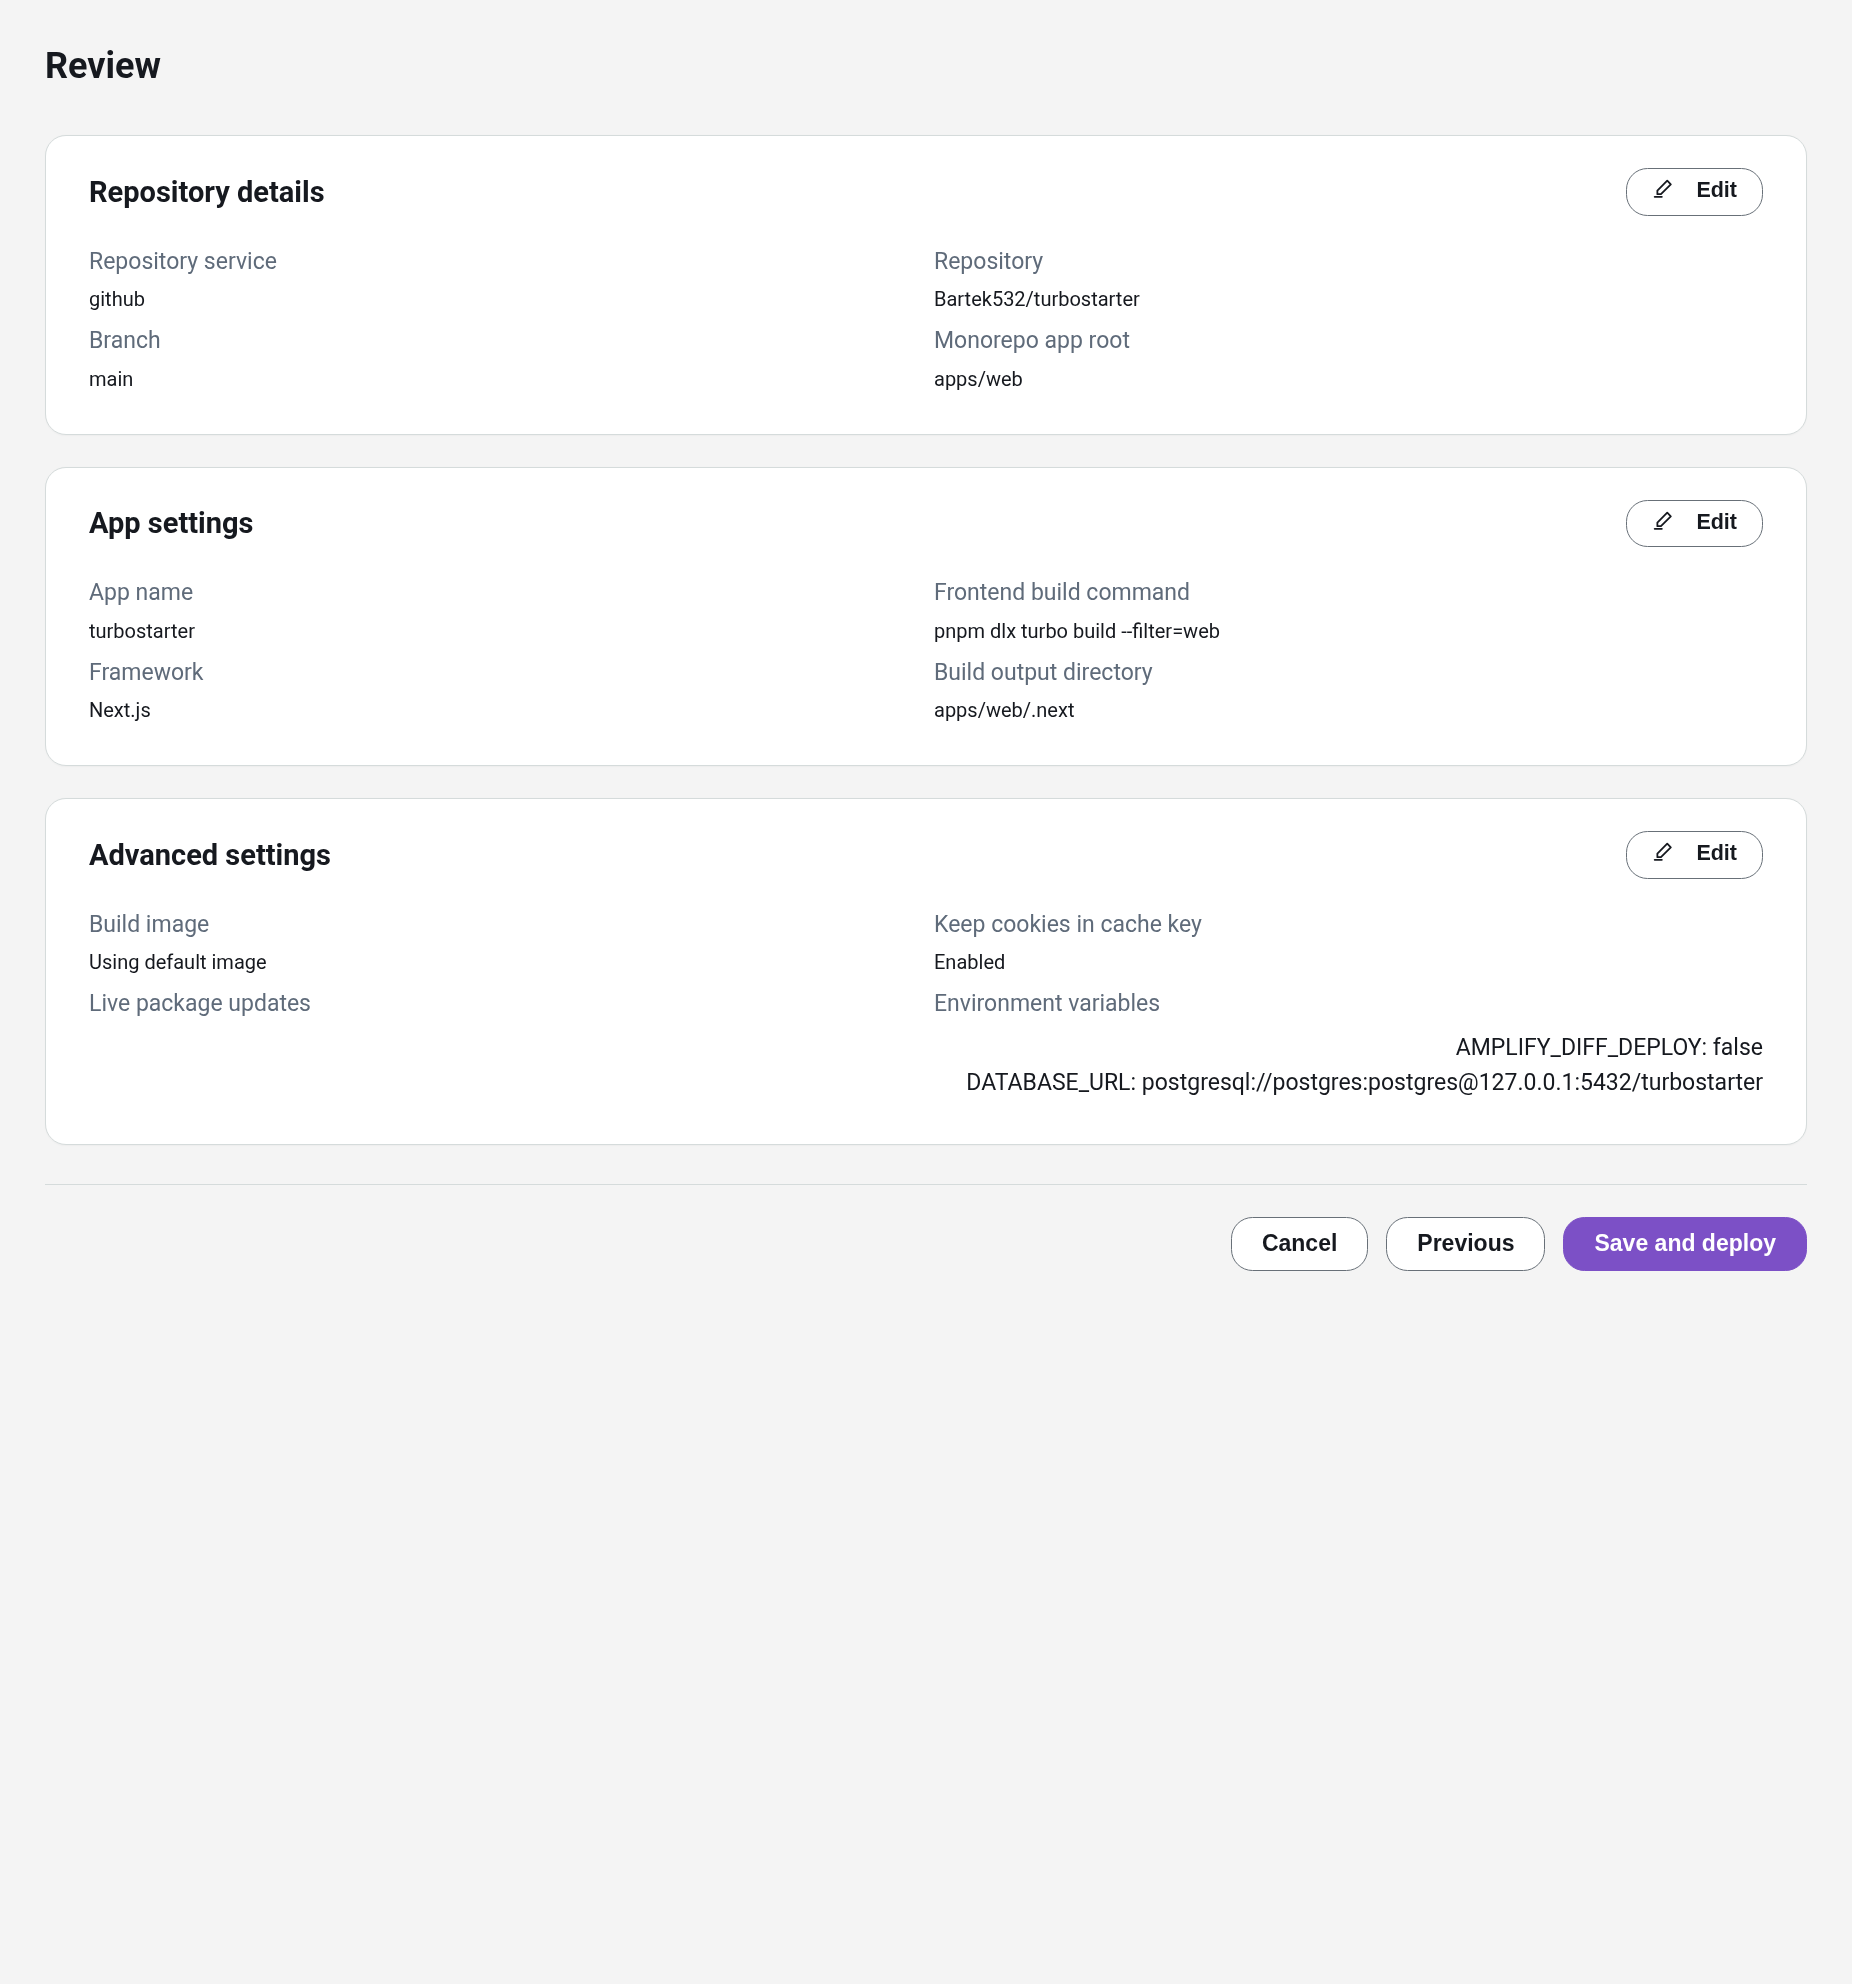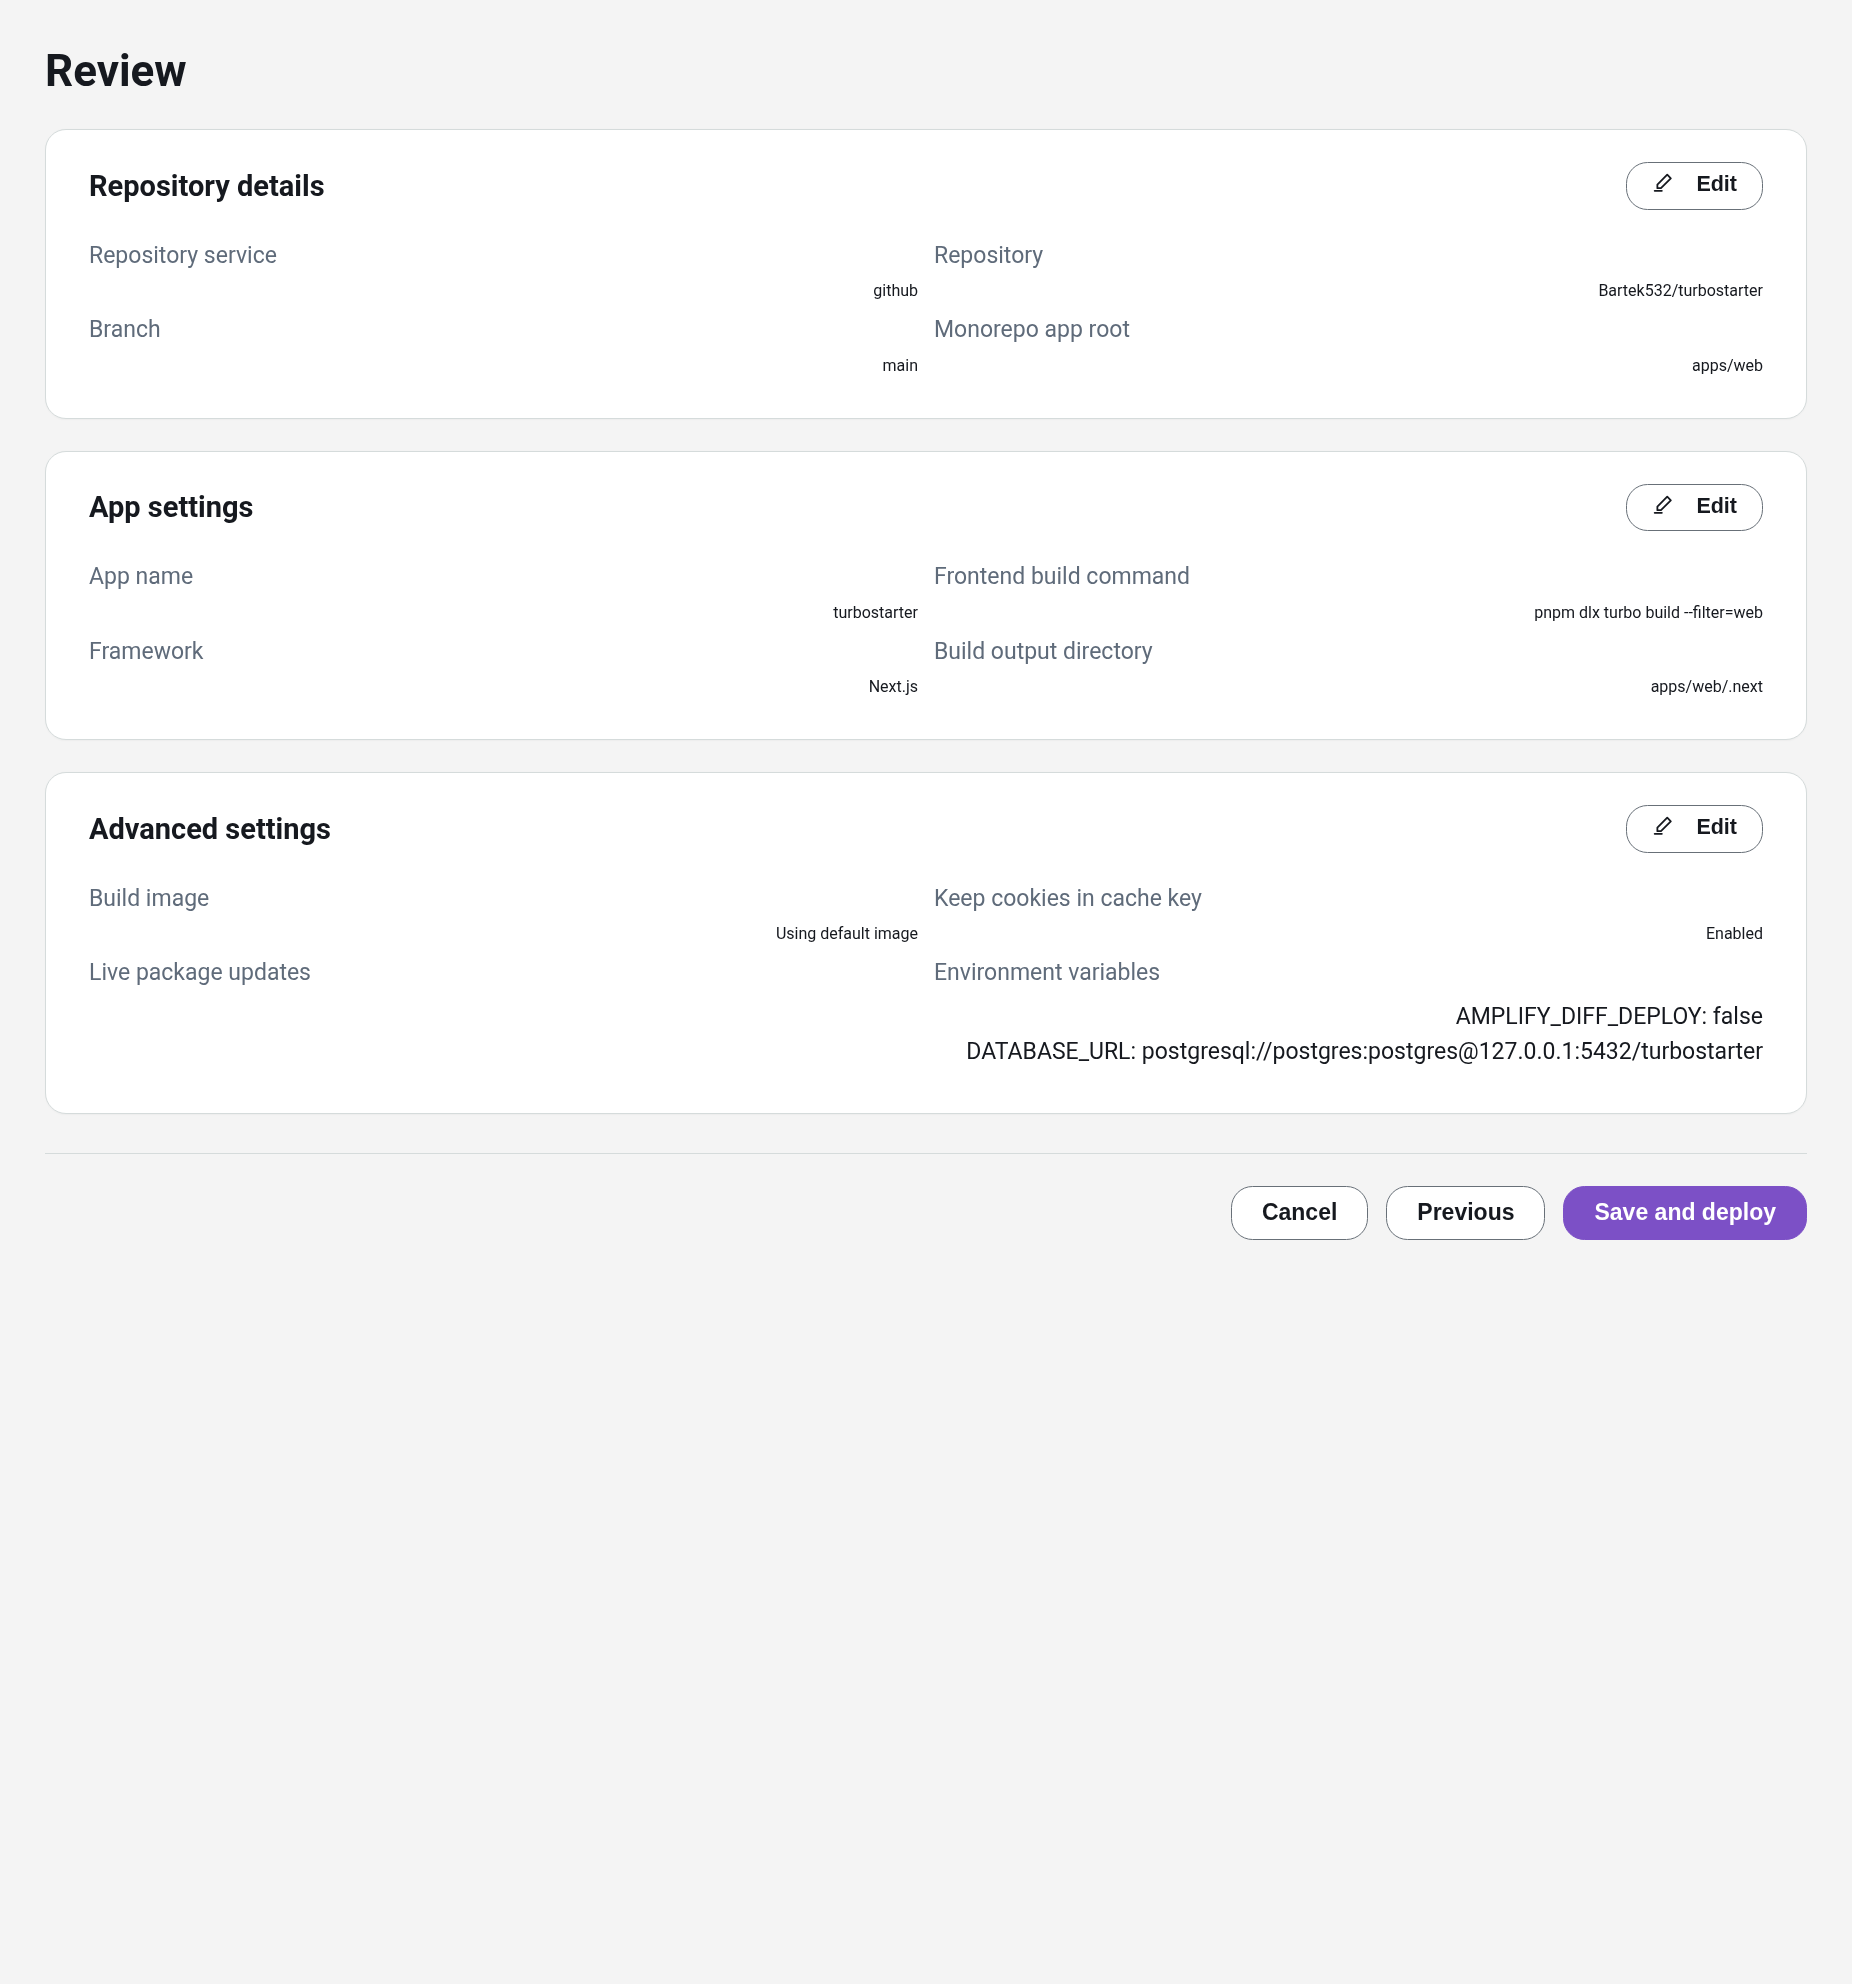--- a/index.html
+++ b/index.html
@@ -7,23 +7,23 @@
     margin: 0;
     padding: 0;
   }
   body {
     font-family: -apple-system, BlinkMacSystemFont, "Segoe UI", Roboto, "Helvetica Neue", Arial, sans-serif;
     background: #f4f4f4;
     padding: 45px;
     color: #16191f;
   }
   .page-title {
-    font-size: 44px;
-    font-weight: 700;
-    margin-bottom: 32px;
+    font-size: 36px;
+    font-weight: 700;
+    margin-bottom: 48px;
   }
   .card {
     background: #ffffff;
     border: 0.9px solid #d5dbdb;
     border-radius: 21px;
     padding: 32px 43px 43px 43px;
     margin-bottom: 32px;
     box-shadow: 0 0.9px 1.8px rgba(0,0,0,0.03);
   }
   .card-header {
@@ -60,23 +60,22 @@
     column-gap: 36px;
     row-gap: 25px;
     gap: 16px;
   }
   .field-label {
     font-size: 23px;
     color: #5f6b7a;
     margin-bottom: 12.5px;
   }
   .field-value {
-    font-size: 16px;
-    color: #16191f;
-    text-align: right;
+    font-size: 20px;
+    color: #16191f;
   }
   .env-var-list {
     font-size: 23px;
     color: #16191f;
     line-height: 1.55;
   }
   .env-var-list .row {
     word-break: break-all;
     text-align: right;
   }

